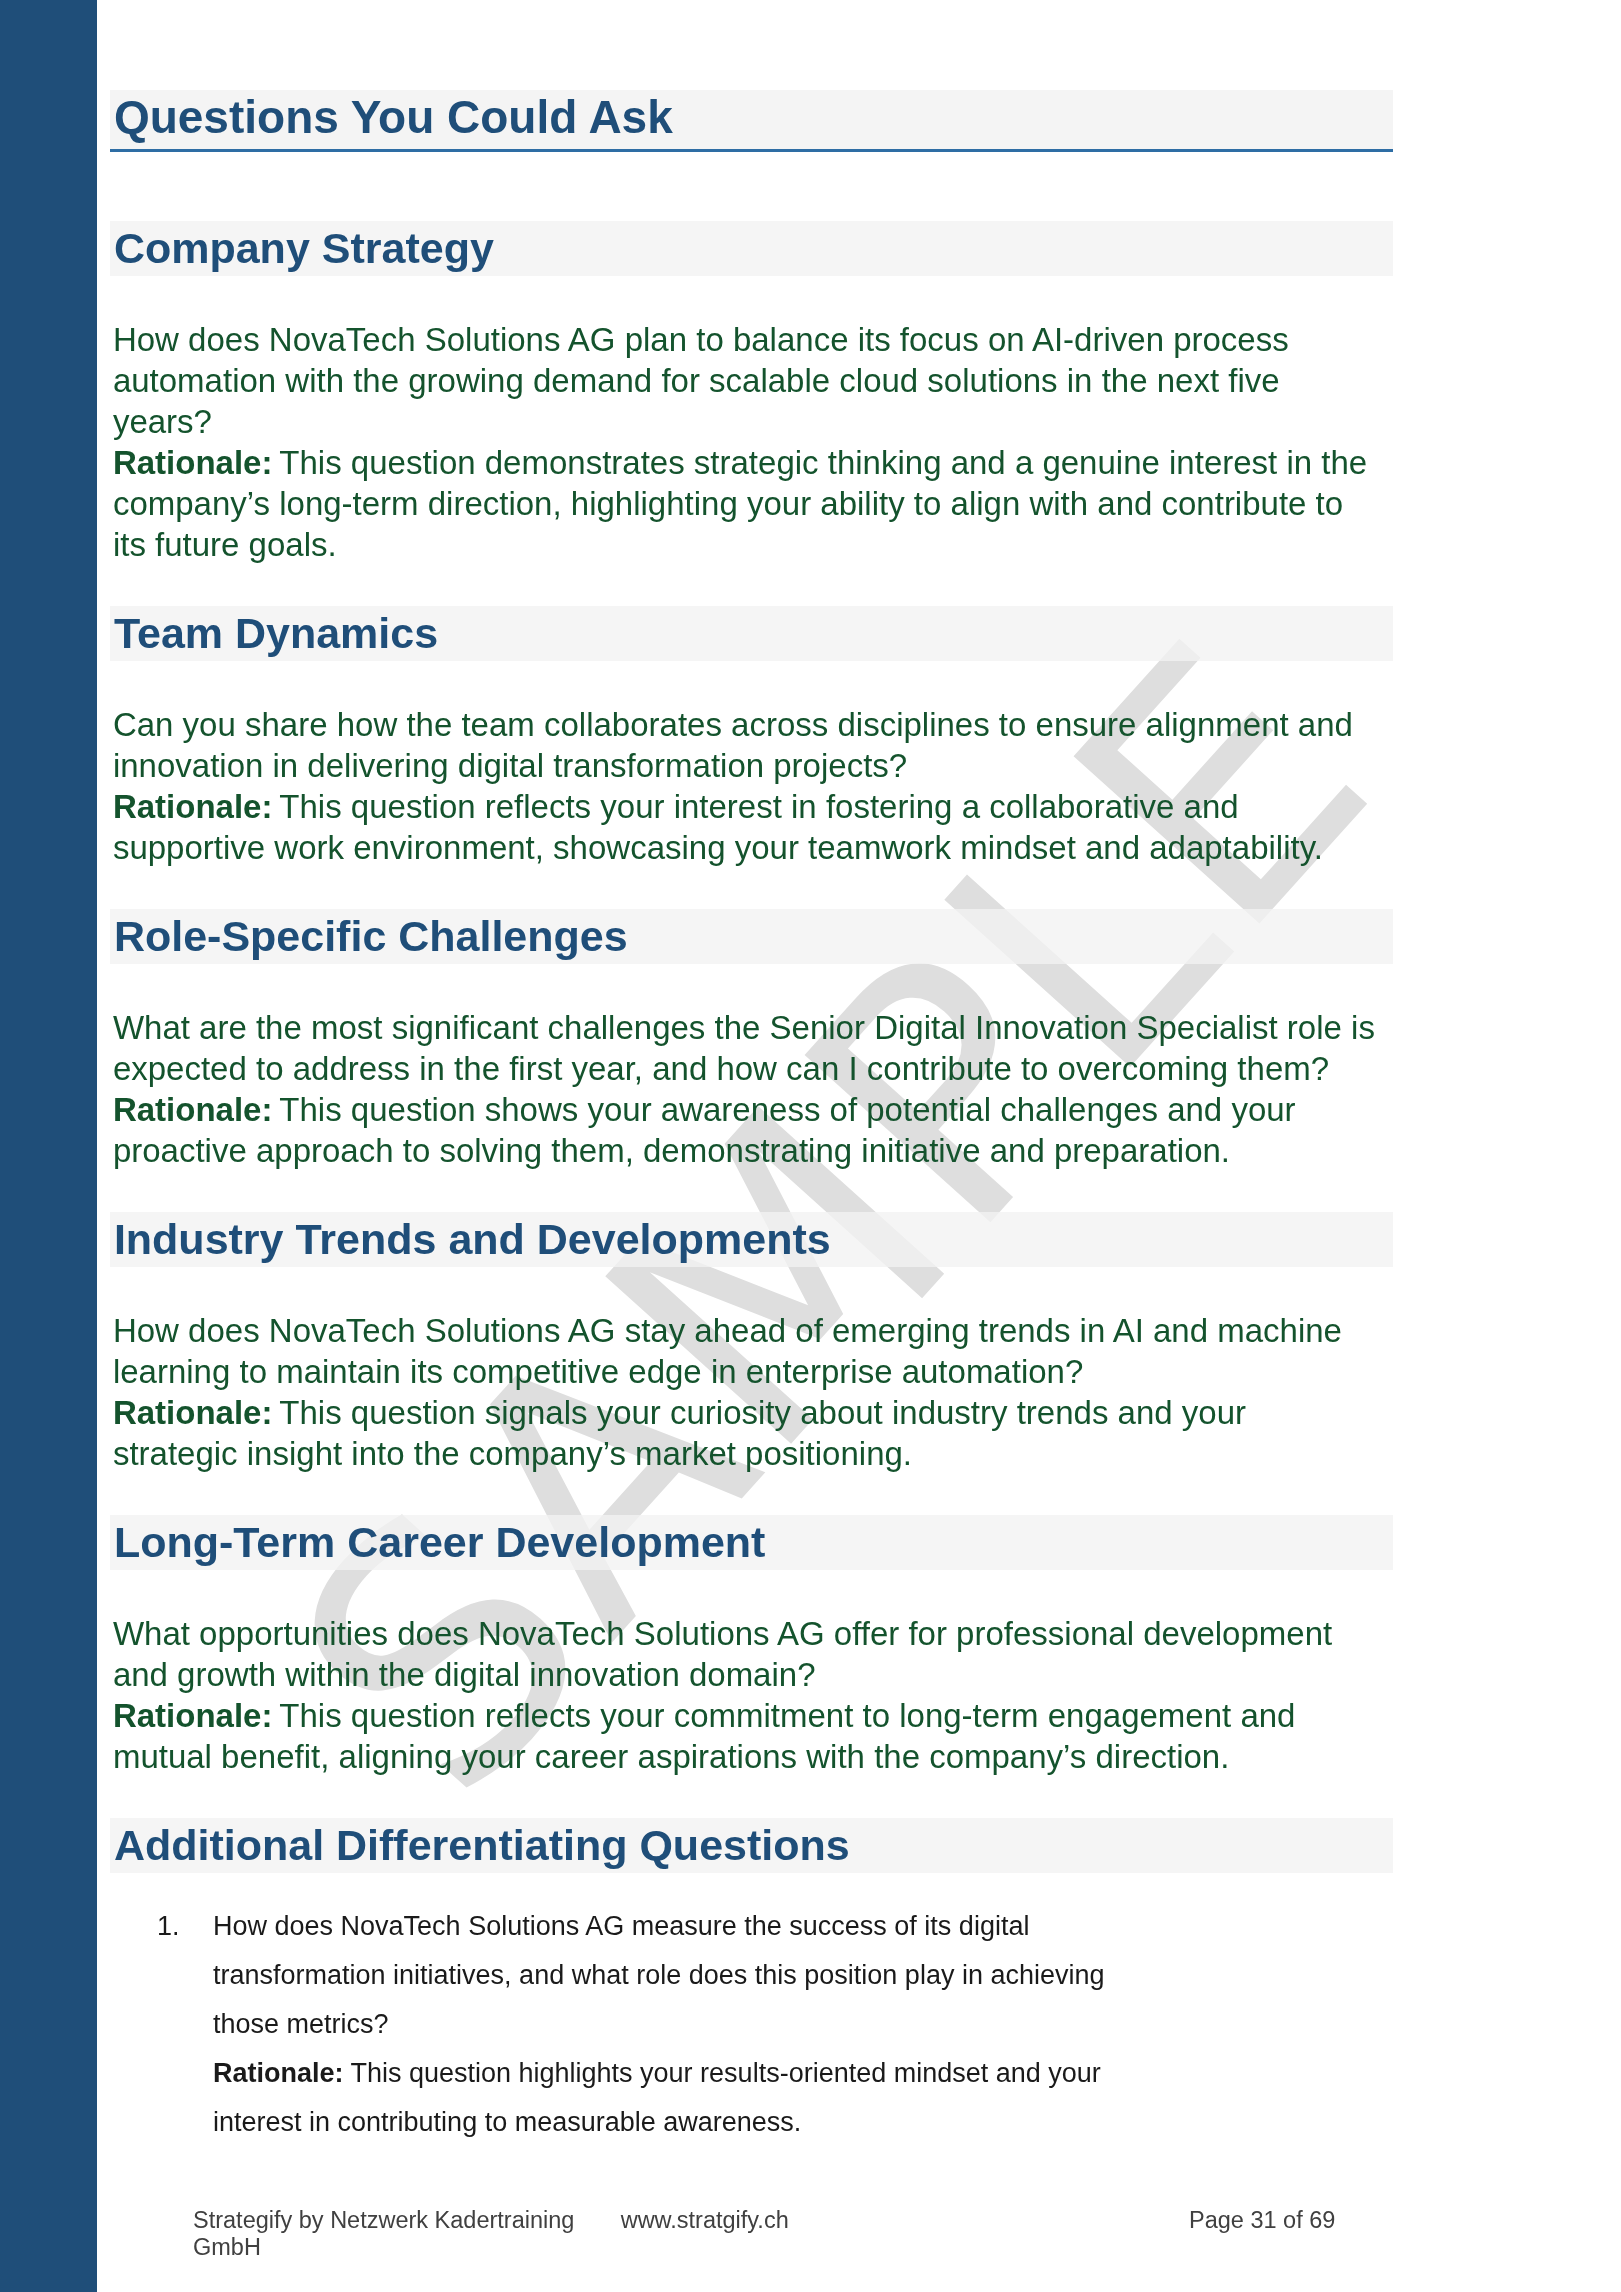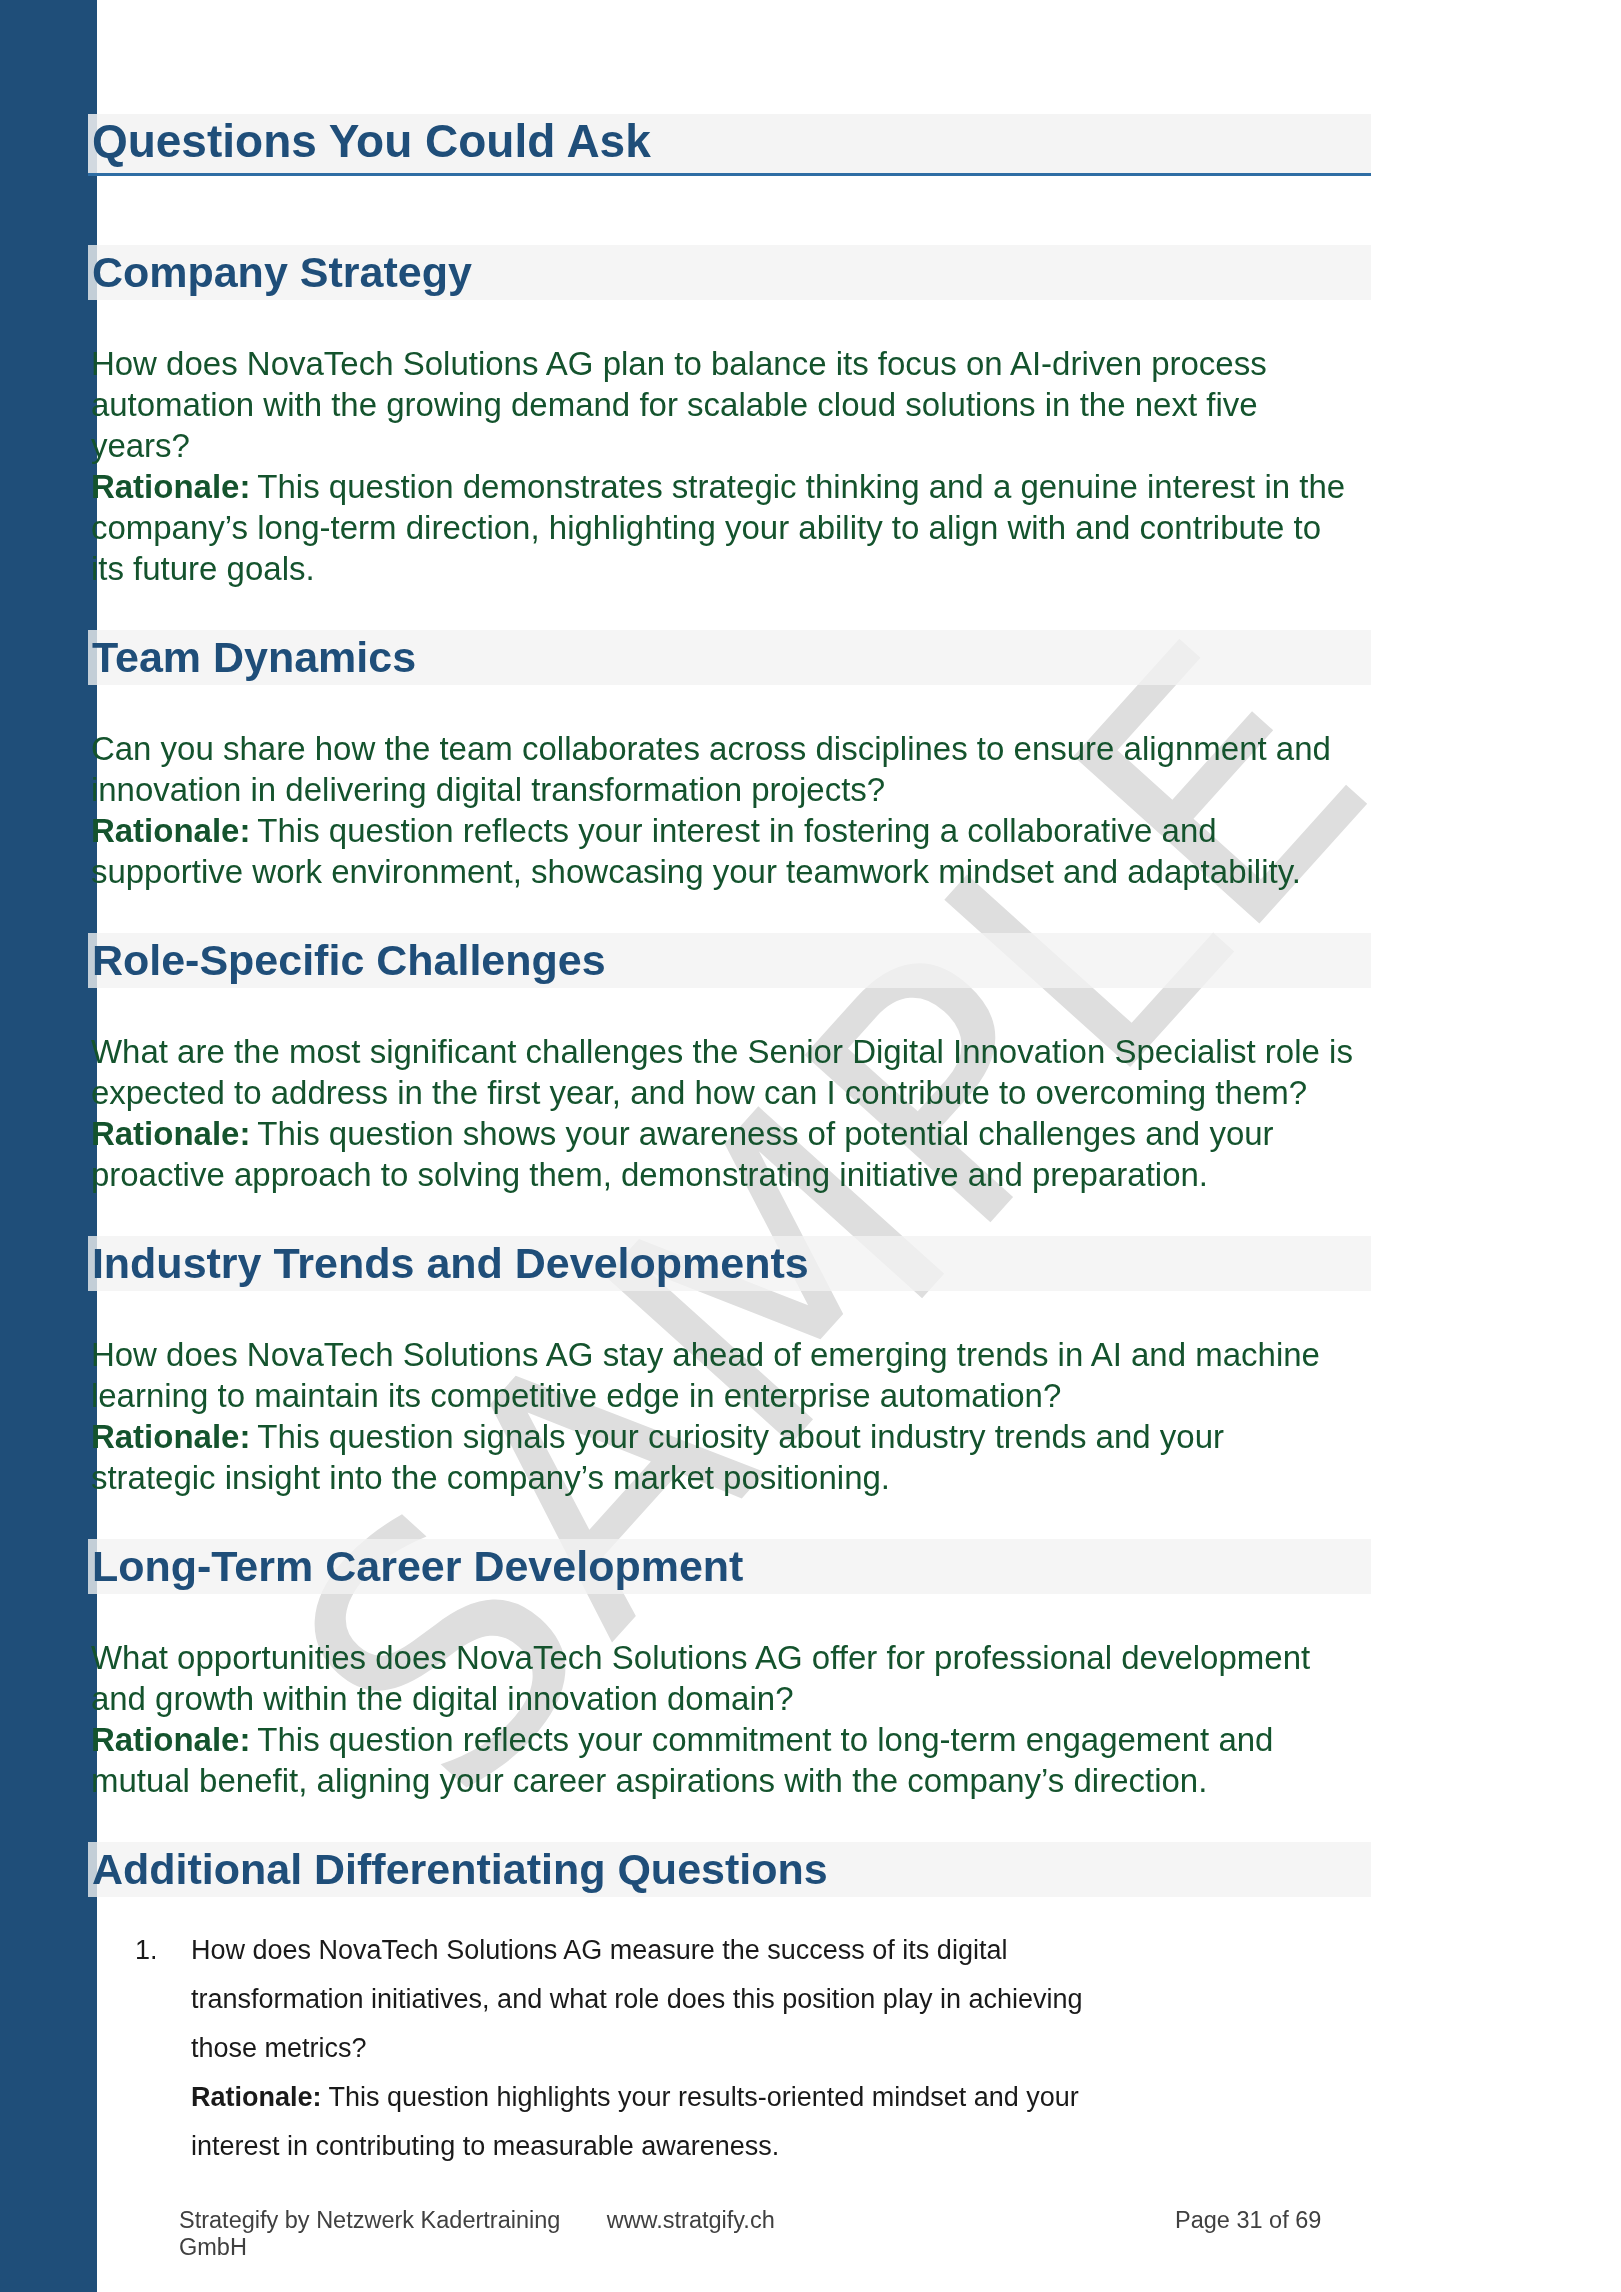--- a/index.html
+++ b/index.html
@@ -22,23 +22,23 @@
     font-family: "DejaVu Sans", sans-serif;
     font-size: 343px; font-weight: 500;
     letter-spacing: 2px;
     color: #dedede;
     white-space: nowrap;
     z-index: 1;
     user-select: none;
   }
   .content {
     position: relative; z-index: 2;
-    margin-left: 88px;
+    margin-left: 110px;
     width: 1283px;
-    padding-top: 114px;
+    padding-top: 90px;
   }
   .doc-title {
     background: rgba(242,242,242,0.85);
     border-bottom: 3.9px solid #2e6da4;
     padding: 2px 9.8px 6.9px 3.9px;
     font-size: 46px; font-weight: 700; line-height: 1.1;
     color: #1f4e79;
   }
   .sec-h {
     background: rgba(242,242,242,0.78);
@@ -61,21 +61,21 @@
   .add-item .num {
     width: 56px; flex: 0 0 56px;
     font-size: 27px; line-height: 49px; color: #1a1a1a;
   }
   .add-item .li-text {
     width: 902px;
     font-size: 27px; line-height: 49px; color: #1a1a1a;
   }
   .footer {
     position: absolute; z-index: 2;
-    left: 179px; width: 1283px; top: 2207px;
+    left: 193px; width: 1283px; top: 2207px;
     display: flex; align-items: baseline;
     font-size: 23.5px; color: #404040;
   }
   .footer .f-left  { flex: 1 1 0; text-align: left; }
   .footer .f-mid   { flex: 1 1 0; }
   .footer .f-right { flex: 1 1 0; text-align: center; }
 </style>
 </head>
 <body>
 

